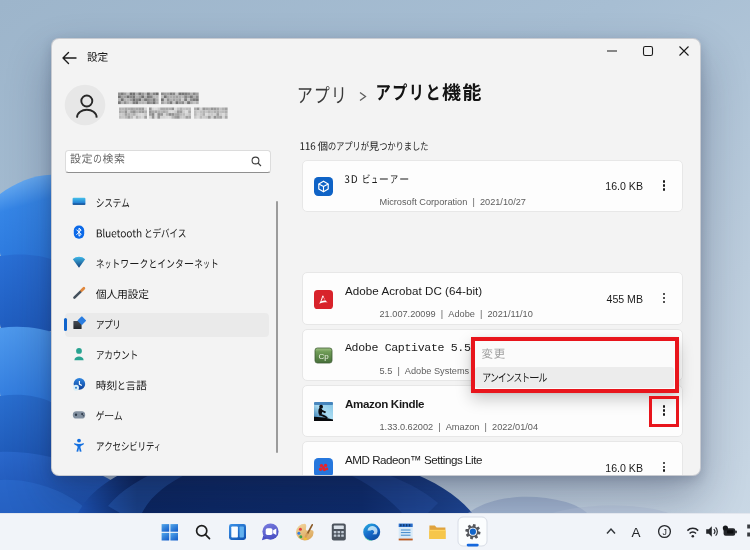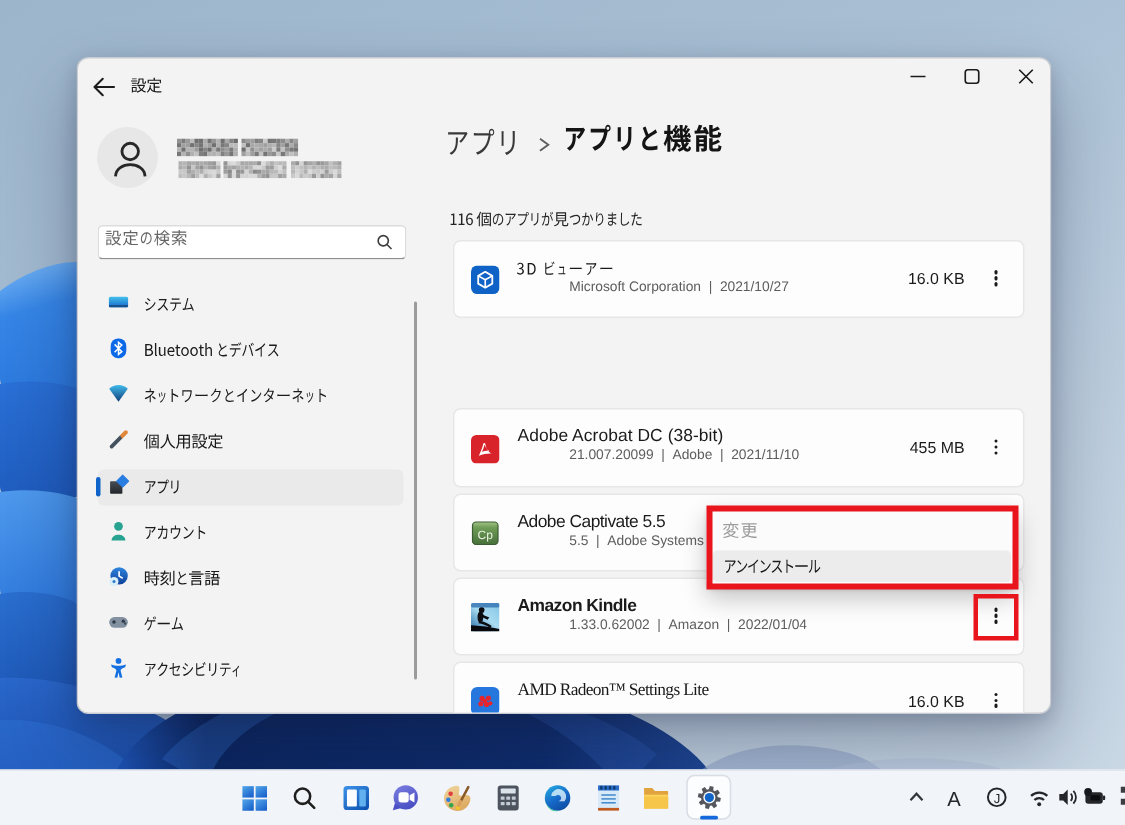--- a/index.html
+++ b/index.html
@@ -7,21 +7,21 @@
 #wall { position:absolute; left:0; top:0; }
 #win { position:absolute; left:51px; top:38px; width:650px; height:438px;
   background:#f3f3f3; border-radius:8px; overflow:hidden;
   box-shadow:0 22px 45px rgba(20,30,60,0.33), 0 4px 12px rgba(20,30,60,0.18);
   border:1px solid rgba(120,130,145,0.35); }
 #jpsvg { position:absolute; left:0; top:0; pointer-events:none; z-index:30; }
 .abs { position:absolute; }
 .card { position:absolute; background:#fdfdfd; border:1px solid #e7e7e7; border-radius:5px; z-index:5; }
 .cicon { position:absolute; left:11px; top:16.2px; width:19px; height:19px; }
 .ctitle { position:absolute; left:42.5px; top:10.9px; font-size:11.6px; color:#1a1a1a; white-space:nowrap; letter-spacing:0.05px;}
-.csub { position:absolute; left:45px; top:25px; font-size:9.2px; color:#5d5d5d; white-space:nowrap;padding-left:32px; }
+.csub { position:absolute; left:45px; top:36px; font-size:9.2px; color:#5d5d5d; white-space:nowrap;padding-left:32px; }
 .csize { position:absolute; right:39px; top:19.6px; font-size:10.6px; color:#1b1b1b;margin-left:40px; }
 .cdots { position:absolute; left:356px; top:16.4px; width:11px; height:21px; }
 .cdots i { display:block; width:2.6px; height:2.6px; border-radius:50%; background:#1a1a1a; margin:0 auto 1.3px auto; }
 .cdots i:first-child { margin-top:3px; }
 #navsel { position:absolute; left:12.5px; top:274.1px; width:204px; height:24px; background:#eaeaea; border-radius:4px; z-index:1; }
 #navbar { position:absolute; left:12px; top:279.3px; width:2.6px; height:13px; background:#0f64cc; border-radius:1.8px; z-index:2; }
 #search { position:absolute; left:13px; top:111px; width:206px; height:22.5px; background:#fff;
   border:1px solid #dcdcdc; border-bottom-color:#8f8f8f; border-radius:3.5px; z-index:3; }
 #scrollbar { position:absolute; left:224px; top:162px; width:2px; height:252px; background:#9b9b9b; border-radius:1px; }
 #menu { position:absolute; left:419px; top:298.3px; width:207px; height:55px; background:#fbfbfb;
@@ -429,42 +429,42 @@
         <i></i>
         <i></i>
         <i></i>
       </div>
     </div>
 <div class="card" style="left:249.5px;top:233.4px;width:381.5px;height:52.4px">
       <div class="cicon"><svg width="19" height="19" viewBox="0 0 19 19">
           <rect width="19" height="19" rx="3.6" fill="#d8232b"></rect>
           <path d="M5.2 13.8 C6.5 11.2 7.6 8.6 8.1 6.2 C8.3 5.2 9.4 5.1 9.6 6.1 C10.1 9 11.8 11.6 14 12.4 C11.5 12.2 8.2 12.6 5.2 13.8 Z M7.3 11.3 C8.7 10.6 10.6 10.4 12 10.7 C10.6 9.6 9.6 8 9 6.4 C8.7 8 8.1 9.8 7.3 11.3 Z" fill="#fff"></path>
         </svg></div>
-      <div class="ctitle" style="">Adobe Acrobat DC (38-bit)</div>
+      <div class="ctitle" style="">Adobe Acrobat DC (64-bit)</div>
       <div class="csub">21.007.20099&nbsp;&nbsp;|&nbsp;&nbsp;Adobe&nbsp;&nbsp;|&nbsp;&nbsp;2021/11/10</div>
       <div class="csize">455 MB</div>
       <div class="cdots">
         <i></i>
         <i></i>
         <i></i>
       </div>
     </div>
 <div class="card" style="left:249.5px;top:289.7px;width:381.5px;height:52.4px">
       <div class="cicon"><svg width="19" height="19" viewBox="0 0 19 19">
           <defs>
             <linearGradient id="cpg" x1="0" y1="0" x2="0" y2="1">
               <stop offset="0" stop-color="#a3c487"></stop>
               <stop offset="0.25" stop-color="#6f9c57"></stop>
               <stop offset="1" stop-color="#47703a"></stop>
             </linearGradient>
           </defs>
           <rect x="1" y="2" width="17" height="15" rx="2.4" fill="url(#cpg)" stroke="#3c5c33" stroke-width="0.8"></rect>
           <text x="9.5" y="13.2" font-family="Liberation Sans" font-size="8" fill="#eef4e6" text-anchor="middle">Cp</text>
         </svg></div>
-      <div class="ctitle" style="letter-spacing:-0.35px;">Adobe Captivate 5.5</div>
+      <div class="ctitle" style="letter-spacing:-0.35px;font-family:Liberation Mono, monospace;">Adobe Captivate 5.5</div>
       <div class="csub">5.5&nbsp;&nbsp;|&nbsp;&nbsp;Adobe Systems Incorporated&nbsp;&nbsp;|&nbsp;&nbsp;2011/09/01</div>
       <div class="cdots">
         <i></i>
         <i></i>
         <i></i>
       </div>
     </div>
 <div class="card" style="left:249.5px;top:346.0px;width:381.5px;height:52.4px">
       <div class="cicon"><svg width="19" height="19" viewBox="0 0 19 19">
           <defs>
@@ -495,21 +495,21 @@
           <rect width="19" height="19" rx="4.2" fill="#2677dd"></rect>
           <g fill="#e8232a">
             <circle cx="7.4" cy="7.6" r="1.7"></circle>
             <circle cx="11.6" cy="7.4" r="1.7"></circle>
             <circle cx="6.6" cy="11.2" r="1.7"></circle>
             <circle cx="10.4" cy="11.6" r="1.7"></circle>
             <circle cx="12.9" cy="10.9" r="1.4"></circle>
             <circle cx="9.3" cy="9.4" r="1.5"></circle>
           </g>
         </svg></div>
-      <div class="ctitle" style="letter-spacing:-0.45px;font-family:Liberation Serif, serif;">AMD Radeon™ Settings Lite</div>
+      <div class="ctitle" style="letter-spacing:-0.45px;">AMD Radeon™ Settings Lite</div>
       <div class="csize">16.0 KB</div>
       <div class="cdots">
         <i></i>
         <i></i>
         <i></i>
       </div>
     </div>
 
   <div id="menu">
       <div id="menuitem2"></div>

